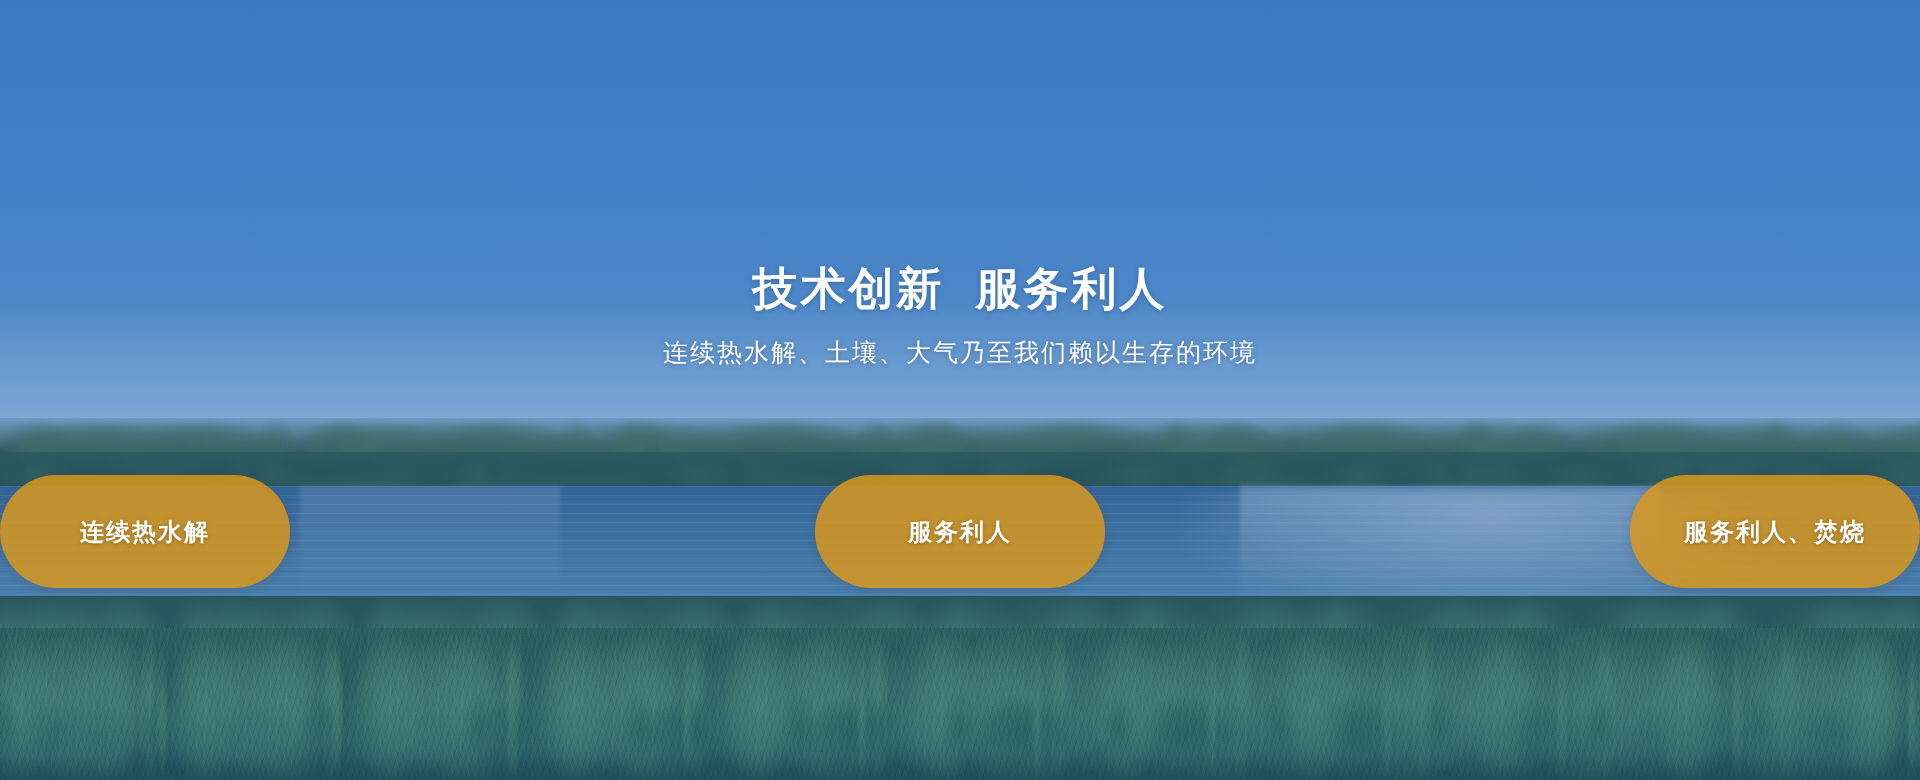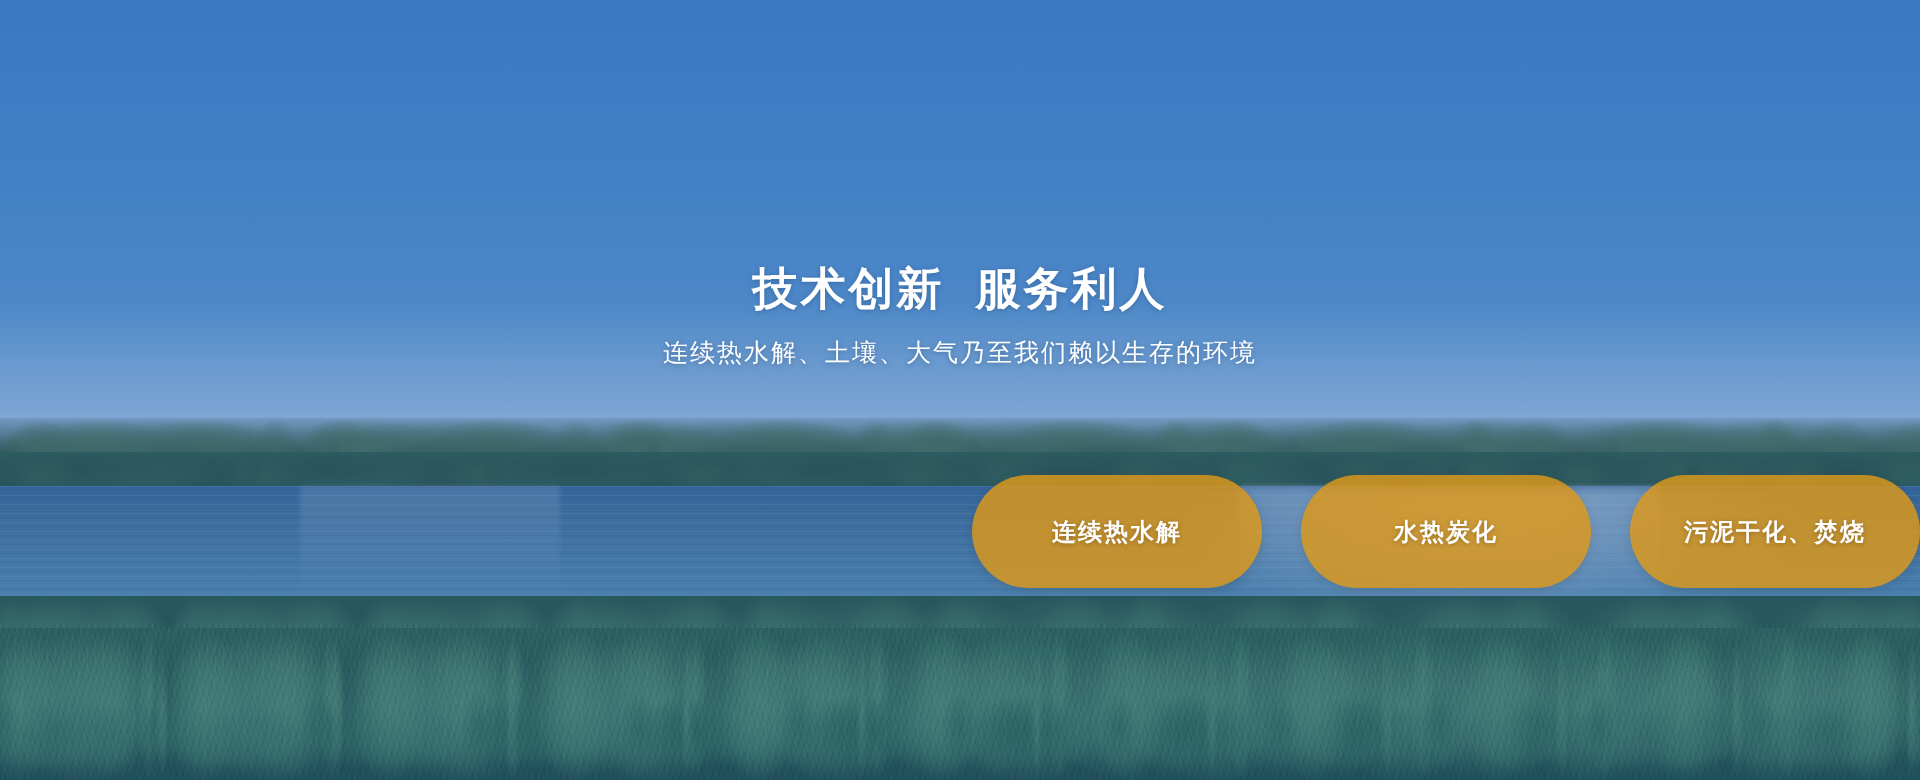--- a/index.html
+++ b/index.html
@@ -264,21 +264,21 @@
     text-shadow: 0 1px 5px rgba(20,55,95,.40);
   }
 
   
   .pill-row {
     position: absolute;
     left: 0;
     top: 475px;
     width: 1920px;
     display: flex;
-    justify-content: flex-end;
+    justify-content: space-between;
     gap: 39px;
     z-index: 45;
   }
   .pill {
     width: 290px;
     height: 113px;
     border-radius: 57px;
     background: rgba(222,152,24, .82);
     display: flex;
     align-items: center;
@@ -400,20 +400,20 @@
   <div class="hero-copy">
     <h1 class="hero-title">技术创新  服务利人</h1>
     <p class="hero-sub">连续热水解、土壤、大气乃至我们赖以生存的环境</p>
   </div>
 
   <div class="pill-row">
     <div class="pill">
       <span class="pill-label">连续热水解</span>
     </div>
     <div class="pill">
-      <span class="pill-label">水热炭化</span>
+      <span class="pill-label">服务利人</span>
     </div>
     <div class="pill">
-      <span class="pill-label">污泥干化、焚烧</span>
+      <span class="pill-label">服务利人、焚烧</span>
     </div>
   </div>
 
 </div>
 
 </body></html>

